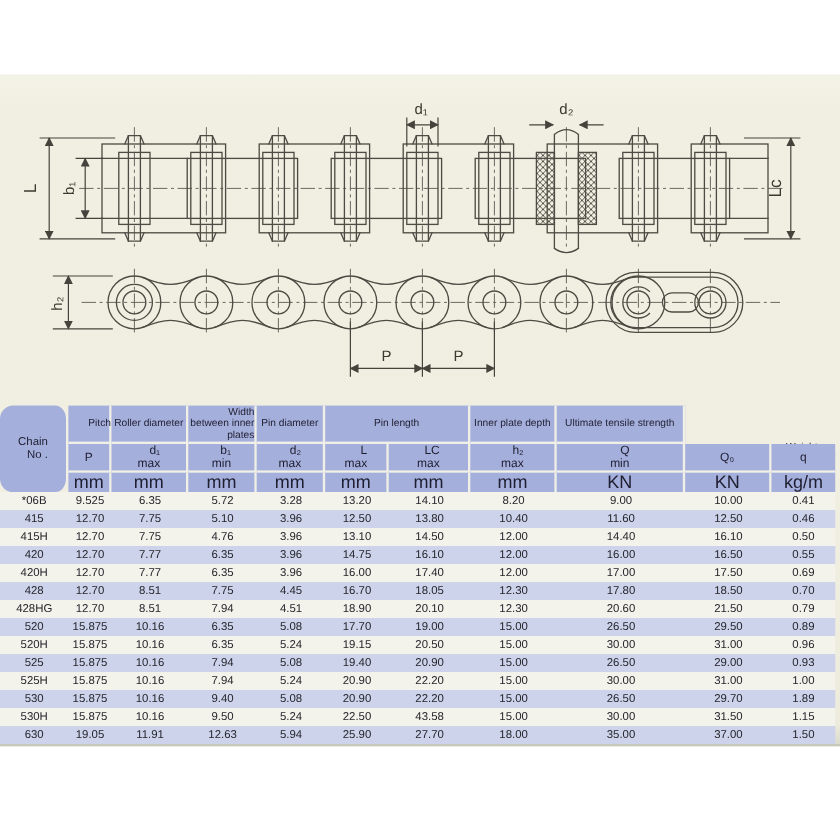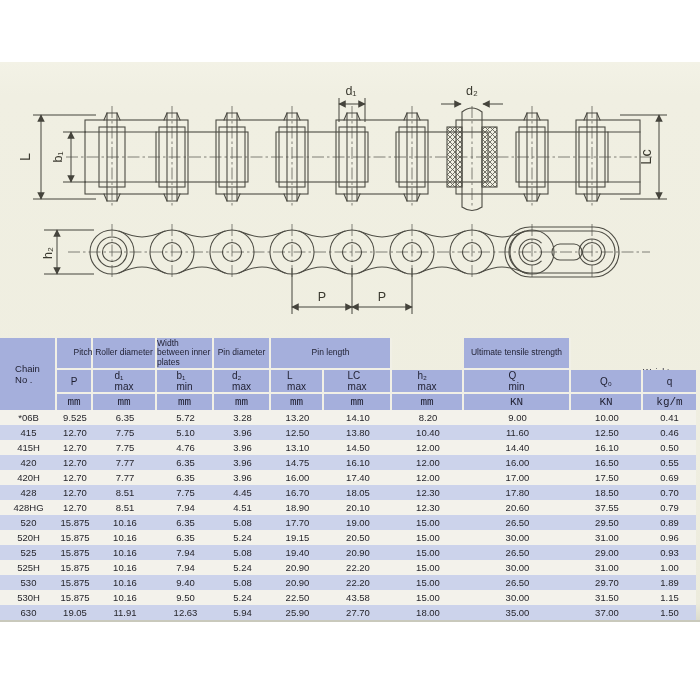--- a/index.html
+++ b/index.html
@@ -11,27 +11,27 @@
   .ln{stroke:#4d4c44;stroke-width:1.1;fill:none;stroke-linecap:square;}
   .lnh{stroke:#4d4c44;stroke-width:1.1;fill:url(#hatch);}
   .cl{stroke:#63625a;stroke-width:0.8;fill:none;stroke-dasharray:12 3 2.5 3;}
   .dim line{stroke:#45443c;stroke-width:1;fill:none;}
   .lbl{font-family:"Liberation Sans",sans-serif;font-size:12.5px;fill:#3b3a30;}
   .lblBig{font-size:14.5px;}
   
   .tbl{position:absolute;left:0;top:276px;width:696px;--cols:57px 36px 64px 57px 57px 53px 68px 72px 107px 72px 53px;}
   .thead{display:grid;grid-template-columns:var(--cols);grid-template-rows:32px 24px 16px;}
   .hcell{background:#a5afdc;color:#1e1e30;display:flex;align-items:center;justify-content:center;
-    text-align:left;white-space:pre-line;box-sizing:border-box;}
+    text-align:right;white-space:pre-line;box-sizing:border-box;}
   .bR{border-right:2px solid #f1f0e6;}
   .bB{border-bottom:2px solid #f1f0e6;}
-  .corner{grid-column:1;grid-row:1/4;font-size:9.5px;line-height:11px;}
+  .corner{grid-column:1;grid-row:1/4;font-size:9.5px;line-height:11px;border-radius:11px;}
   .gname{font-size:8.5px;line-height:9.6px;}
   .sym{font-size:10px;line-height:11px;font-weight:normal;}
-  .unit{font-size:11px;font-family:Liberation Mono, monospace;}
+  .unit{font-size:15px;}
   .tbody{width:696px;}
   .trow{display:grid;grid-template-columns:var(--cols);height:15px;text-align:right;}
   .trow.even{background:#f3f2eb;}
   .trow.odd{background:#ccd3eb;}
   .tcell{display:flex;align-items:center;justify-content:center;font-size:9.5px;color:#26262c;}
 </style>
 </head>
 <body>
 
 <div class="photo">
@@ -208,20 +208,21 @@
 
   <div class="tbl">
     <div class="thead" id="thead">
         <div class="hcell corner bR">Chain
 No .</div>
         <div class="hcell gname bB bR" style="grid-area: 1 / 2 / auto / 3; padding-left: 18px;">Pitch</div>
         <div class="hcell gname bB bR" style="grid-area: 1 / 3 / auto / 4;">Roller diameter</div>
         <div class="hcell gname bB bR" style="grid-area: 1 / 4 / auto / 5;">Width between inner plates</div>
         <div class="hcell gname bB bR" style="grid-area: 1 / 5 / auto / 6;">Pin diameter</div>
         <div class="hcell gname bB bR" style="grid-area: 1 / 6 / auto / 8;">Pin length</div>
+        <div class="hcell gname bB bR" style="grid-area: 1 / 8 / auto / 9;">Inner plate depth</div>
         <div class="hcell gname bB bR" style="grid-area: 1 / 9 / auto / 10;">Ultimate tensile strength</div>
         <div class="hcell gname bB" style="grid-area: 1 / 11 / auto / 12; margin-top: 40px;">Weight per meter</div>
         <div class="hcell sym bB bR" style="grid-area: 2 / 2;">P</div>
         <div class="hcell sym bB bR" style="grid-area: 2 / 3;">d₁
 max</div>
         <div class="hcell sym bB bR" style="grid-area: 2 / 4;">b₁
 min</div>
         <div class="hcell sym bB bR" style="grid-area: 2 / 5;">d₂
 max</div>
         <div class="hcell sym bB bR" style="grid-area: 2 / 6;">L
@@ -327,21 +328,21 @@
         <div class="trow even">
           <div class="tcell">428HG</div>
           <div class="tcell">12.70</div>
           <div class="tcell">8.51</div>
           <div class="tcell">7.94</div>
           <div class="tcell">4.51</div>
           <div class="tcell">18.90</div>
           <div class="tcell">20.10</div>
           <div class="tcell">12.30</div>
           <div class="tcell">20.60</div>
-          <div class="tcell">37.55</div>
+          <div class="tcell">21.50</div>
           <div class="tcell">0.79</div>
         </div>
         <div class="trow odd">
           <div class="tcell">520</div>
           <div class="tcell">15.875</div>
           <div class="tcell">10.16</div>
           <div class="tcell">6.35</div>
           <div class="tcell">5.08</div>
           <div class="tcell">17.70</div>
           <div class="tcell">19.00</div>

